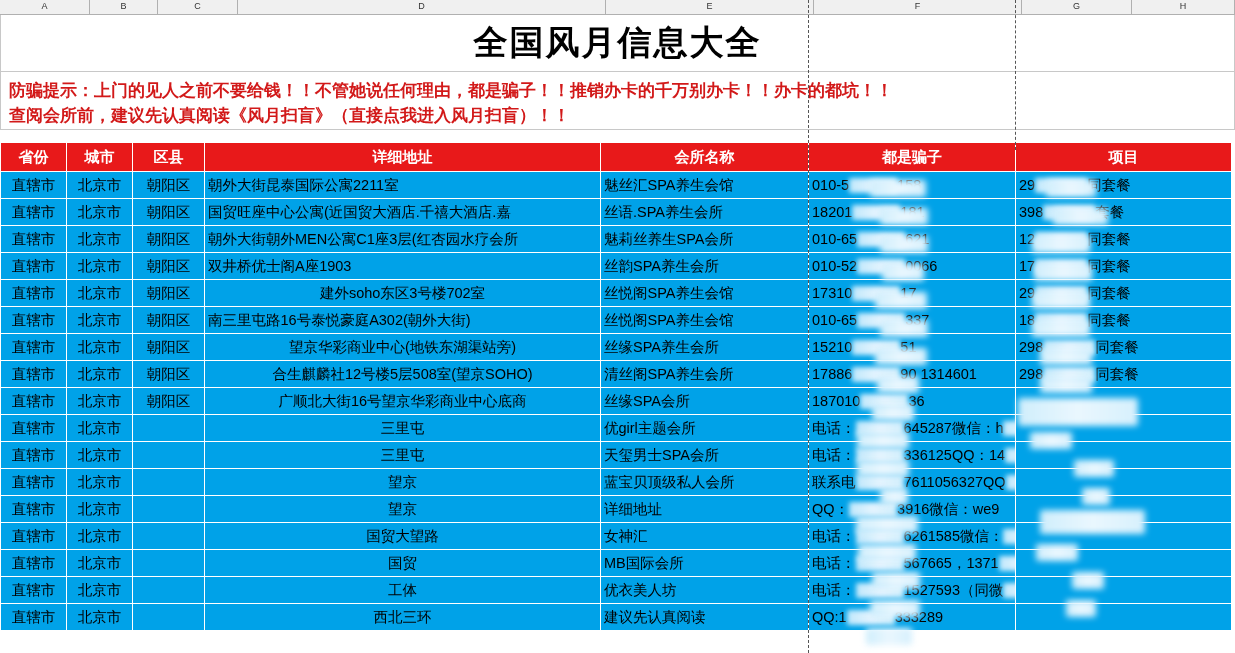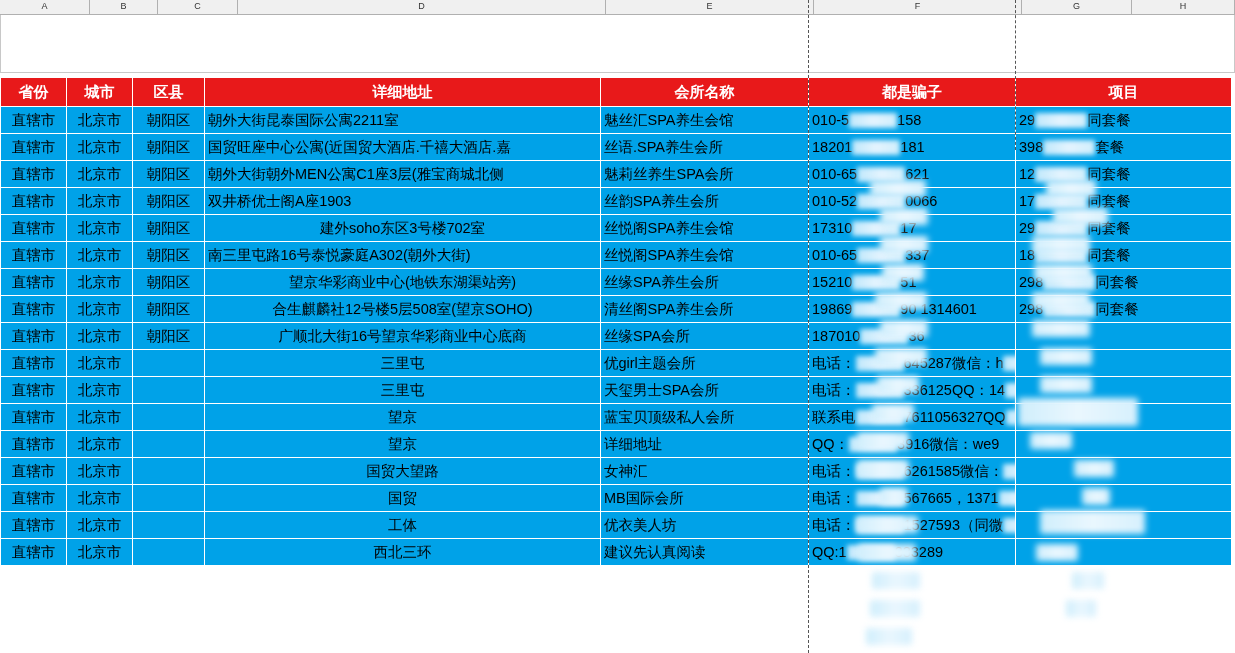--- a/index.html
+++ b/index.html
@@ -65,21 +65,21 @@
     font-size: 17px;
     line-height: 25px;
     white-space: nowrap;
   }
 
   
   table.main {
     border-collapse: collapse;
     table-layout: fixed;
     width: 1001px;
-    margin-top: 4px;
+    margin-top: 12px;
   }
   table.main th {
     background: #e8191a;
     color: #ffffff;
     font-size: 15px;
     font-weight: bold;
     height: 26px;
     border: 1px solid #ffffff;
     text-align: center;
     overflow: hidden;
@@ -149,22 +149,27 @@
     <div class="colhead-cell" style="width:90px">A</div>
     <div class="colhead-cell" style="width:68px">B</div>
     <div class="colhead-cell" style="width:80px">C</div>
     <div class="colhead-cell" style="width:368px">D</div>
     <div class="colhead-cell" style="width:208px">E</div>
     <div class="colhead-cell" style="width:208px">F</div>
     <div class="colhead-cell" style="width:110px">G</div>
     <div class="colhead-cell" style="width:103px">H</div>
   </div>
 
+  <div class="title-row">
+    <div class="title-text">全国风月信息大全</div>
+  </div>
 
   <div class="warn-row">
+    <div class="warn-line">防骗提示：上门的见人之前不要给钱！！不管她说任何理由，都是骗子！！推销办卡的千万别办卡！！办卡的都坑！！</div>
+    <div class="warn-line">查阅会所前，建议先认真阅读《风月扫盲》（直接点我进入风月扫盲）！！</div>
   </div>
 
   <table class="main">
     <colgroup>
       <col style="width:66px">
       <col style="width:66px">
       <col style="width:72px">
       <col style="width:396px">
       <col style="width:208px">
       <col style="width:207px">
@@ -197,21 +202,21 @@
           <td class="c-dist">朝阳区</td>
           <td class="c-addr">国贸旺座中心公寓(近国贸大酒店.千禧大酒店.嘉</td>
           <td class="c-name">丝语.SPA养生会所</td>
           <td class="c-contact"><span>18201</span><span class="blur" style="width:48px"></span><span>181</span></td>
           <td class="c-item"><span>398</span><span class="blur" style="width:52px"></span><span>套餐</span></td>
         </tr>
         <tr>
           <td class="c-prov">直辖市</td>
           <td class="c-city">北京市</td>
           <td class="c-dist">朝阳区</td>
-          <td class="c-addr">朝外大街朝外MEN公寓C1座3层(雅宝商城北侧</td>
+          <td class="c-addr">朝外大街朝外MEN公寓C1座3层(红杏园水疗会所</td>
           <td class="c-name">魅莉丝养生SPA会所</td>
           <td class="c-contact"><span>010-65</span><span class="blur" style="width:48px"></span><span>621</span></td>
           <td class="c-item"><span>12</span><span class="blur" style="width:52px"></span><span>同套餐</span></td>
         </tr>
         <tr>
           <td class="c-prov">直辖市</td>
           <td class="c-city">北京市</td>
           <td class="c-dist">朝阳区</td>
           <td class="c-addr">双井桥优士阁A座1903</td>
           <td class="c-name">丝韵SPA养生会所</td>
@@ -244,21 +249,21 @@
           <td class="c-name">丝缘SPA养生会所</td>
           <td class="c-contact"><span>15210</span><span class="blur" style="width:48px"></span><span>51</span></td>
           <td class="c-item"><span>298</span><span class="blur" style="width:52px"></span><span>同套餐</span></td>
         </tr>
         <tr>
           <td class="c-prov">直辖市</td>
           <td class="c-city">北京市</td>
           <td class="c-dist">朝阳区</td>
           <td class="c-addr ctr">合生麒麟社12号楼5层508室(望京SOHO)</td>
           <td class="c-name">清丝阁SPA养生会所</td>
-          <td class="c-contact"><span>19869</span><span class="blur" style="width:48px"></span><span>90 1314601</span></td>
+          <td class="c-contact"><span>17886</span><span class="blur" style="width:48px"></span><span>90 1314601</span></td>
           <td class="c-item"><span>298</span><span class="blur" style="width:52px"></span><span>同套餐</span></td>
         </tr>
         <tr>
           <td class="c-prov">直辖市</td>
           <td class="c-city">北京市</td>
           <td class="c-dist">朝阳区</td>
           <td class="c-addr ctr">广顺北大街16号望京华彩商业中心底商</td>
           <td class="c-name">丝缘SPA会所</td>
           <td class="c-contact"><span>187010</span><span class="blur" style="width:48px"></span><span>36</span></td>
           <td class="c-item"></td>

